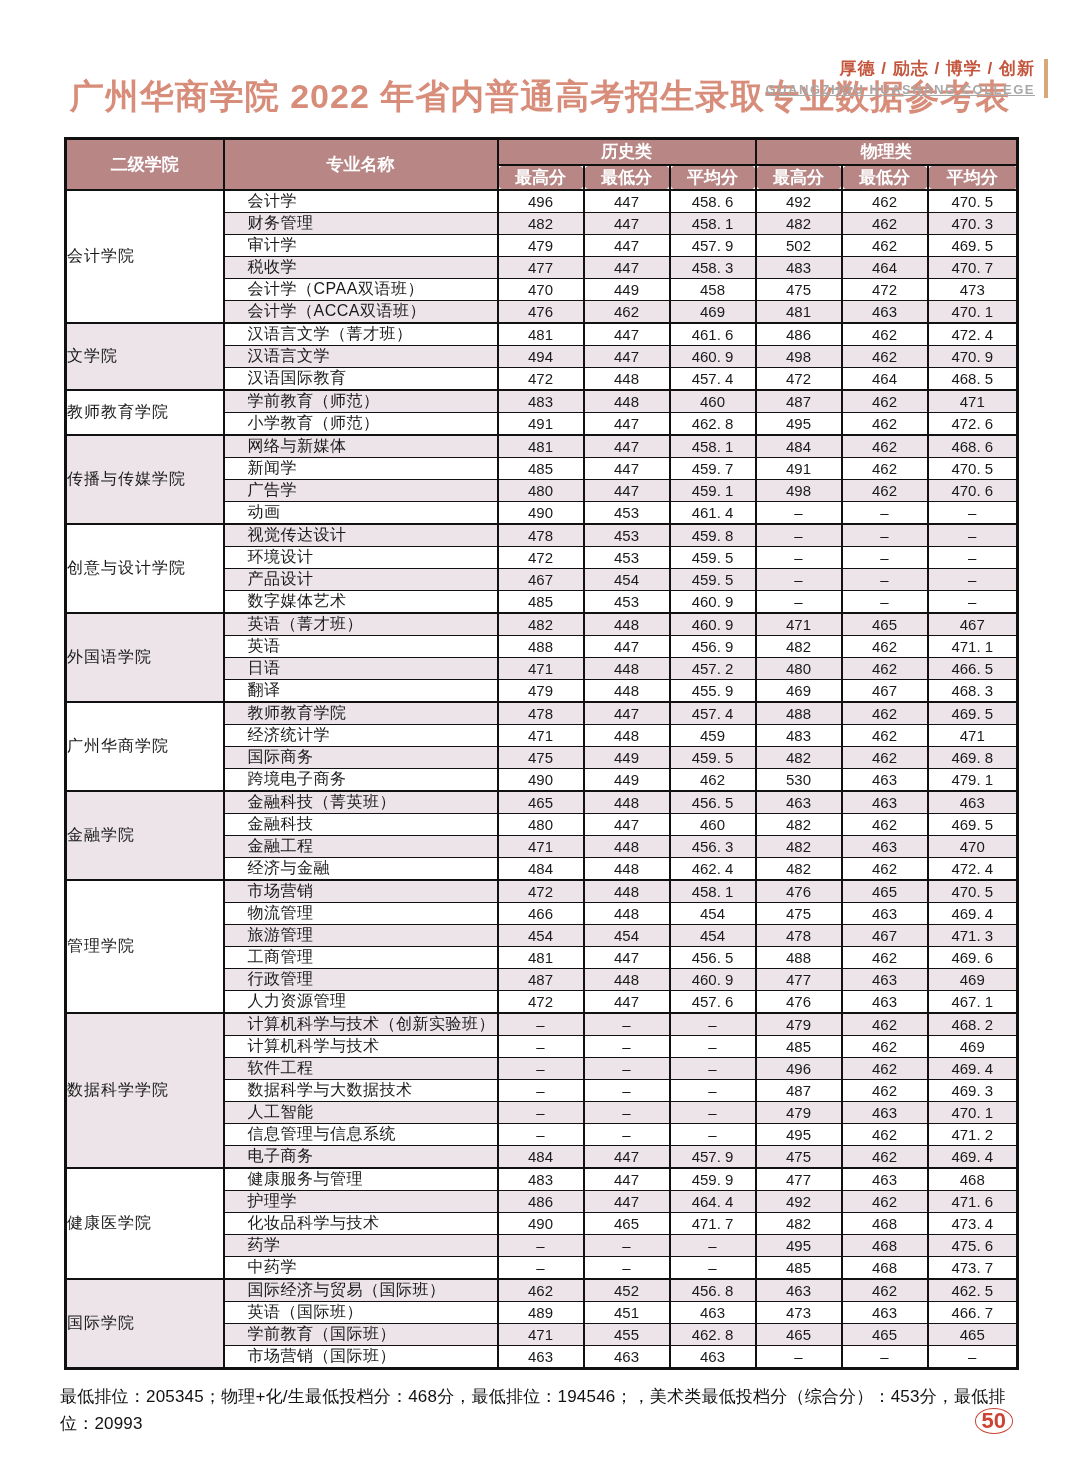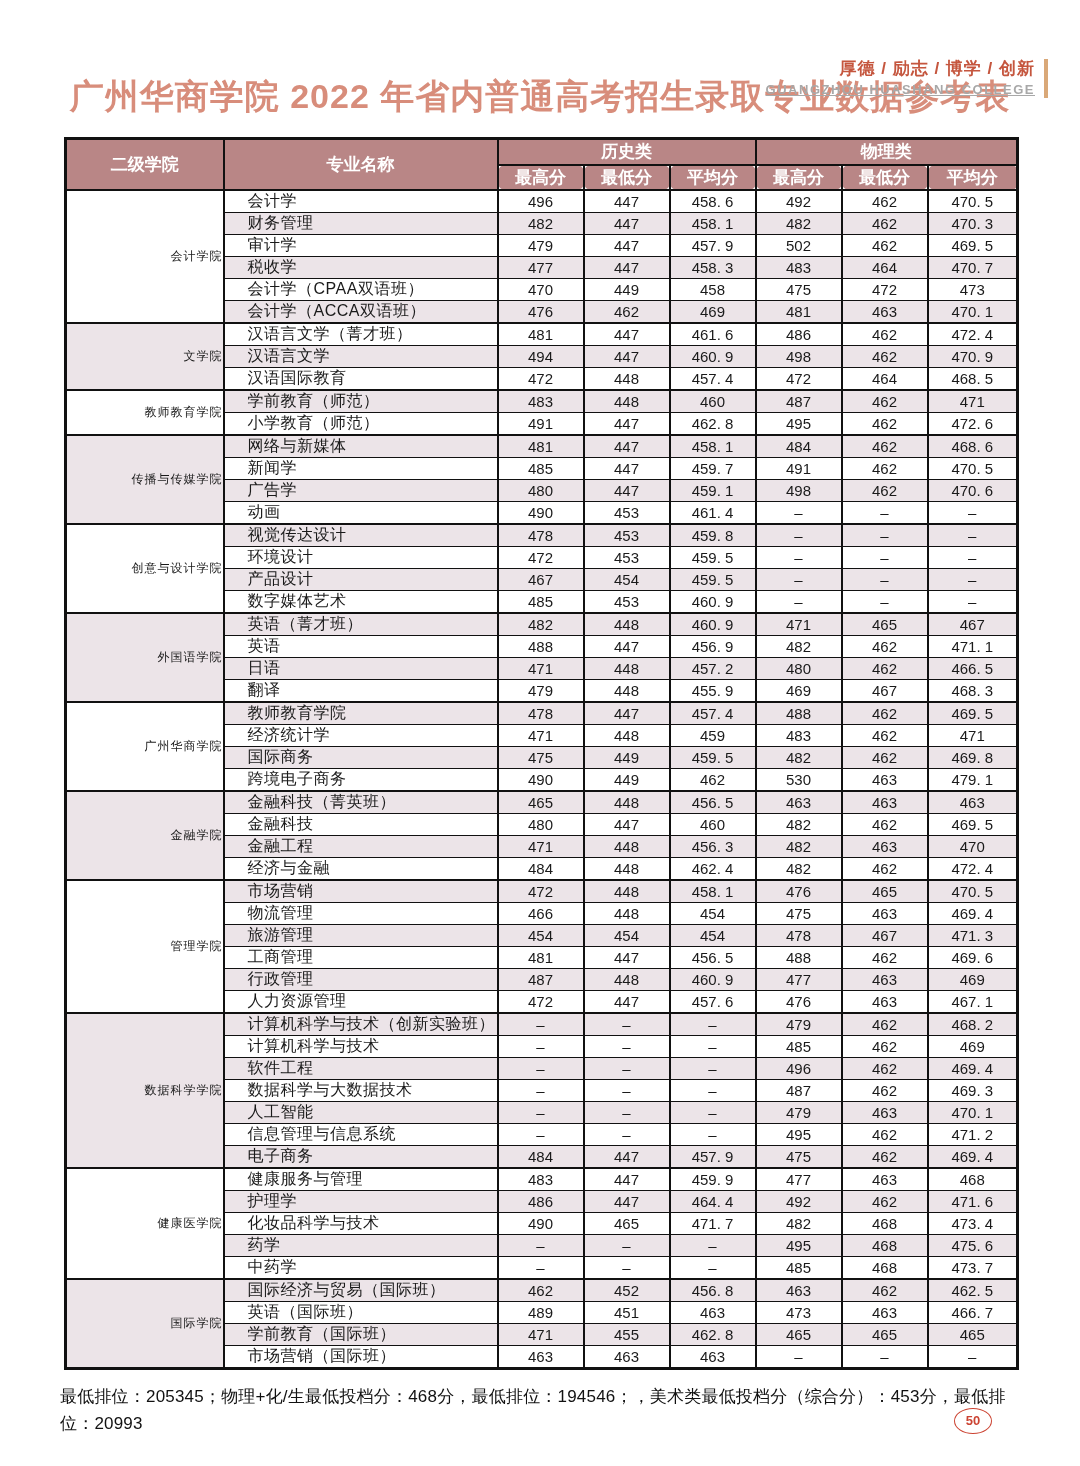--- a/index.html
+++ b/index.html
@@ -63,43 +63,43 @@
     border-top-width:1px; border-bottom-width:1px;
     font-size:15px;
     background:#ffffff;
     vertical-align:middle;
   }
   tbody tr.group-start td { border-top-width:2px; }
   tbody tr.alt td { background:#ece4e8; }
   td.major { font-size:16px; text-align:left; padding-left:23px; letter-spacing:0.5px; }
   td.score { text-align:center; }
   td.college {
-    font-size:12px; text-align:right; letter-spacing:1px;
+    font-size:16px; text-align:left; letter-spacing:1px;
     background:#ffffff !important;
   }
   td.college.college-alt { background:#ece4e8 !important; }
   
   .footer {
     margin:13px 0 0 60px;
     width:965px;
     font-size:17px;
     line-height:27.5px;
     color:#111;
     letter-spacing:0.2px;
   }
   
   .page-number {
     position:absolute;
-    top:1408px; right:88px;
+    top:1408px; right:67px;
     display:inline-block;
     min-width:38px; height:26px;
     line-height:23px;
     text-align:center;
     color:#cc4433;
-    font-size:13px; font-weight:bold;
+    font-size:22px; font-weight:bold;
     border:1.5px solid #cc4433;
     border-radius:50%;
     padding:0 6px;
   }
 </style>
 </head>
 <body>
 
 <div class="page">
 

